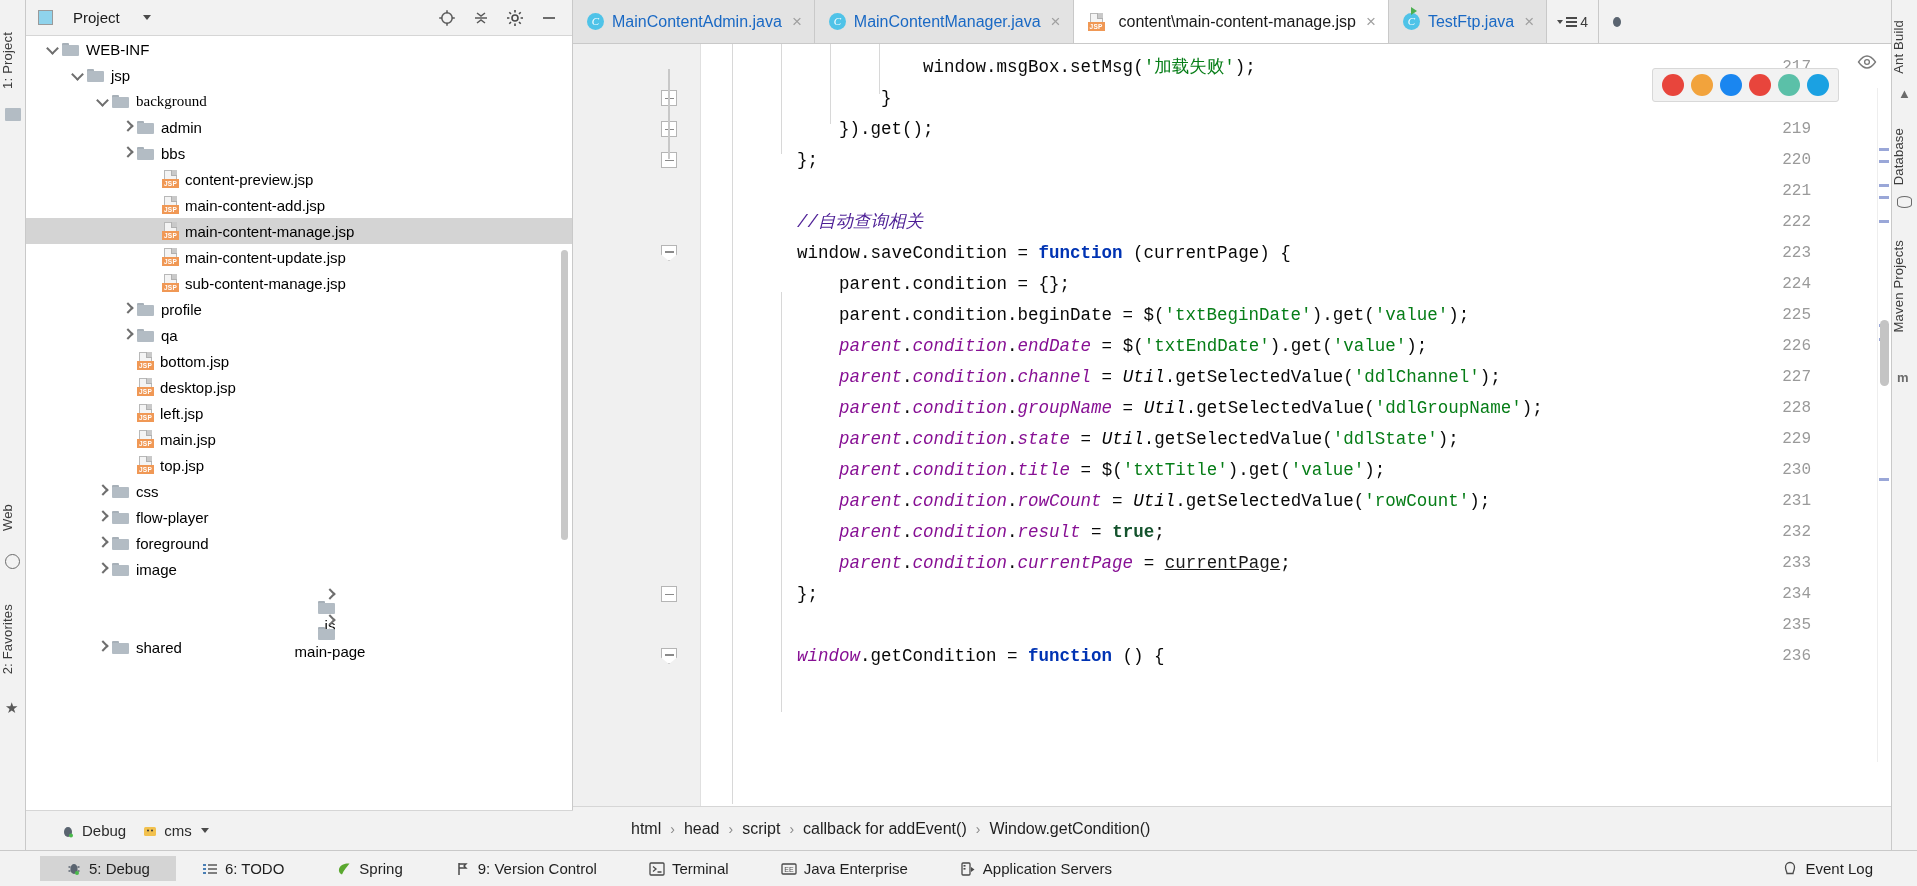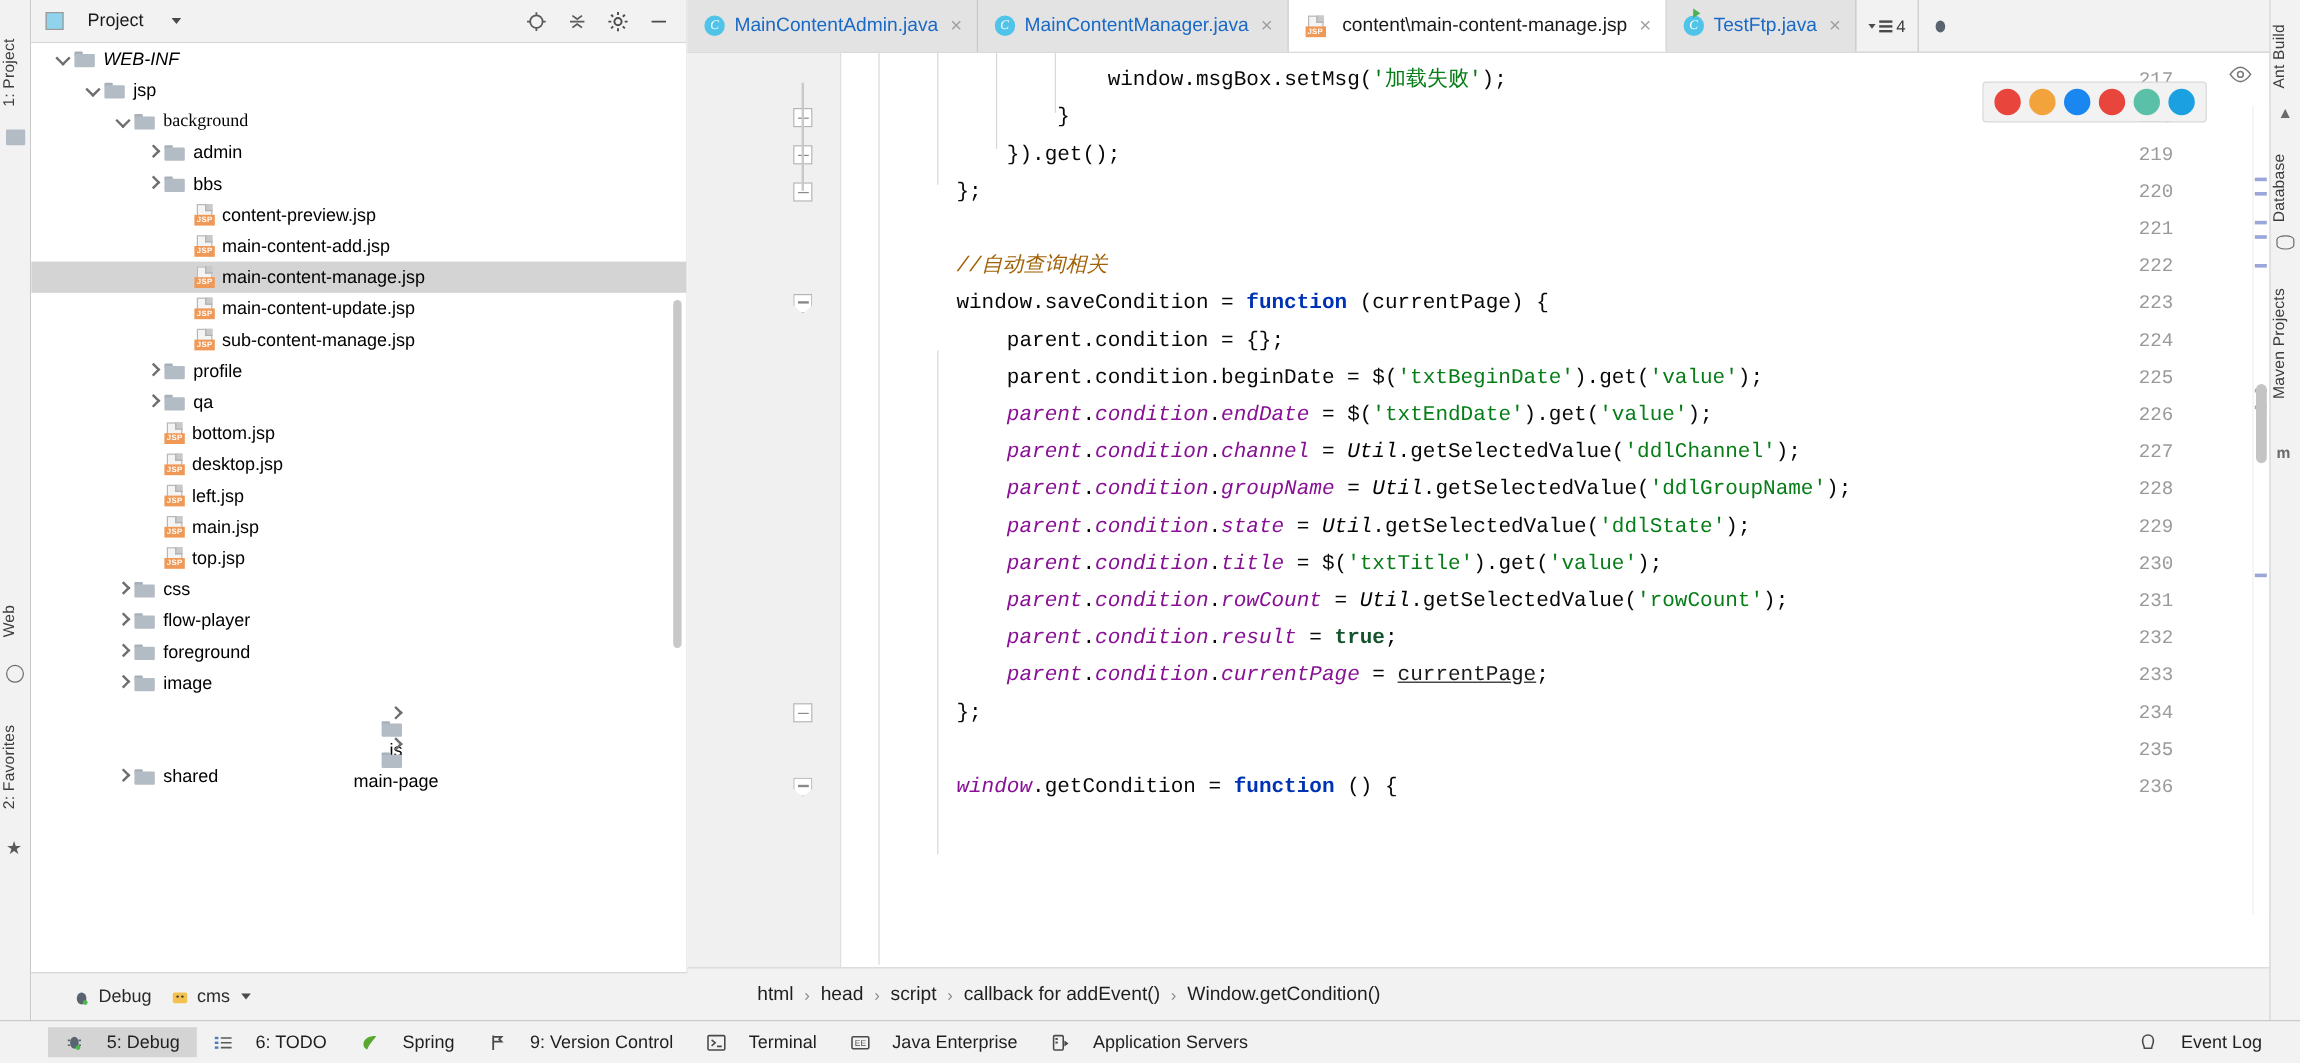--- a/index.html
+++ b/index.html
@@ -176,21 +176,21 @@
 
   .code-lines {
     position:absolute; left:129px; top:0; right:0; height:100%;
     font-family:"Liberation Mono","DejaVu Sans Mono",monospace;
     font-size:17.5px;
   }
   .cline { height:31px; line-height:31px; white-space:pre; padding-left:11px; }
 
   .kw      { color:#0033b3; font-weight:700; }
   .str     { color:#067d17; }
-  .cmt     { color:#a16207; font-style:italic; }
+  .cmt     { color:#4c1d95; font-style:italic; }
   .fld     { color:#871094; font-style:italic; }
   .cls-nm  { color:#000; font-style:italic; }
   .lit     { color:#14532d; font-weight:700; }
   .param-u { text-decoration:underline; }
   .plain   { color:#080808; }
 
   .indent-guide {
     position:absolute; width:1.3px; background:#d8d8d8;
   }
 
@@ -225,22 +225,22 @@
   }
   .bc-sep { color:#8a8a8a; font-size:14px; }
 
   
   .statusbar {
     position:absolute; left:0; bottom:0; width:1917px; height:36px;
     background:#f2f2f2; border-top:1px solid #c9c9c9;
     display:flex; align-items:center; padding-left:40px; gap:0;
   }
   .sb-item {
-    display:flex; align-items:flex-end; gap:19px; font-size:15px; color:#1f1f1f;
-    padding:4px 14px; white-space:nowrap; cursor:pointer;
+    display:flex; align-items:flex-end; gap:7px; font-size:15px; color:#1f1f1f;
+    padding:4px 26px; white-space:nowrap; cursor:pointer;
   }
   .sb-item.sel { background:#d4d4d4; }
   .sb-right { margin-left:auto; display:flex; align-items:center; padding-right:18px; }
 
   .ico16 { width:16px; height:16px; display:inline-block; position:relative; flex:0 0 16px; }
 </style>
 </head>
 <body>
 
 <div class="app">
@@ -307,21 +307,21 @@
         </span>
         <span class="hbtn">
           <svg width="18" height="18" viewBox="0 0 18 18">
               <path d="M3 9h12" stroke="#4a4a4a" stroke-width="1.6"></path>
             </svg>
         </span>
       </div>
     </div>
 
     <div class="tree" id="tree">
-        <div class="trow" style="padding-left: 18px; font-style: italic;">
+        <div class="trow" style="padding-left: 18px;">
           <span class="tarrow d"></span>
           <span class="ico-folder"></span>
           <span class="tlabel">WEB-INF</span>
         </div>
         <div class="trow" style="padding-left: 43px;">
           <span class="tarrow d"></span>
           <span class="ico-folder"></span>
           <span class="tlabel">jsp</span>
         </div>
         <div class="trow" style="padding-left: 68px; font-family: Liberation Serif, serif;">

